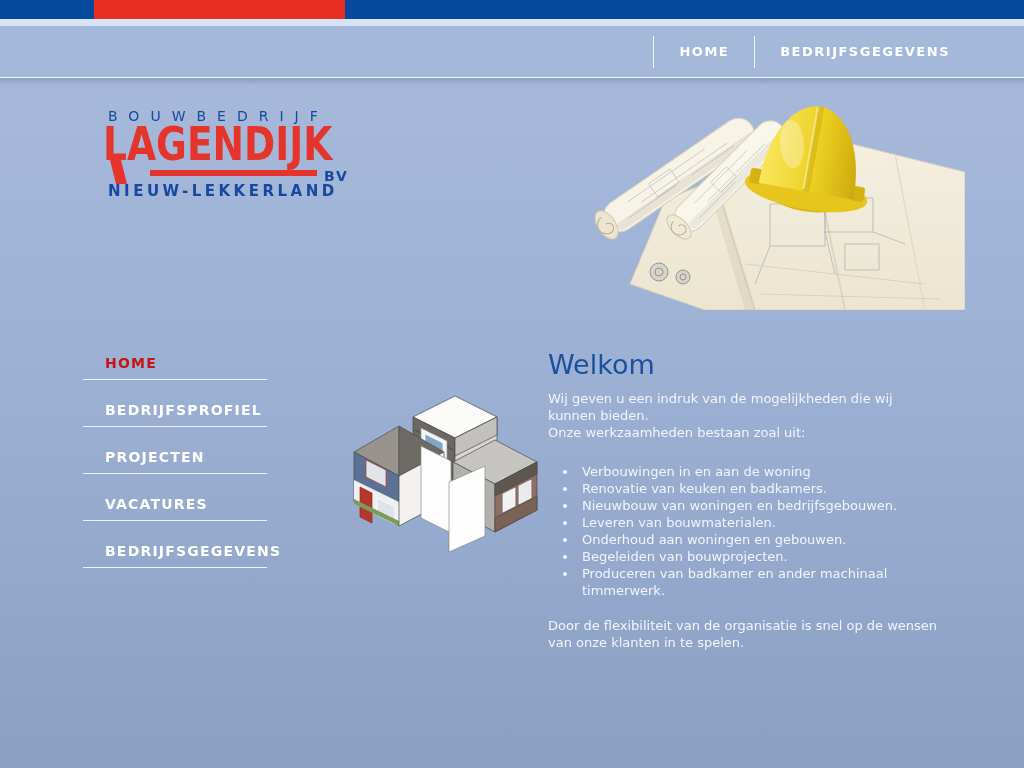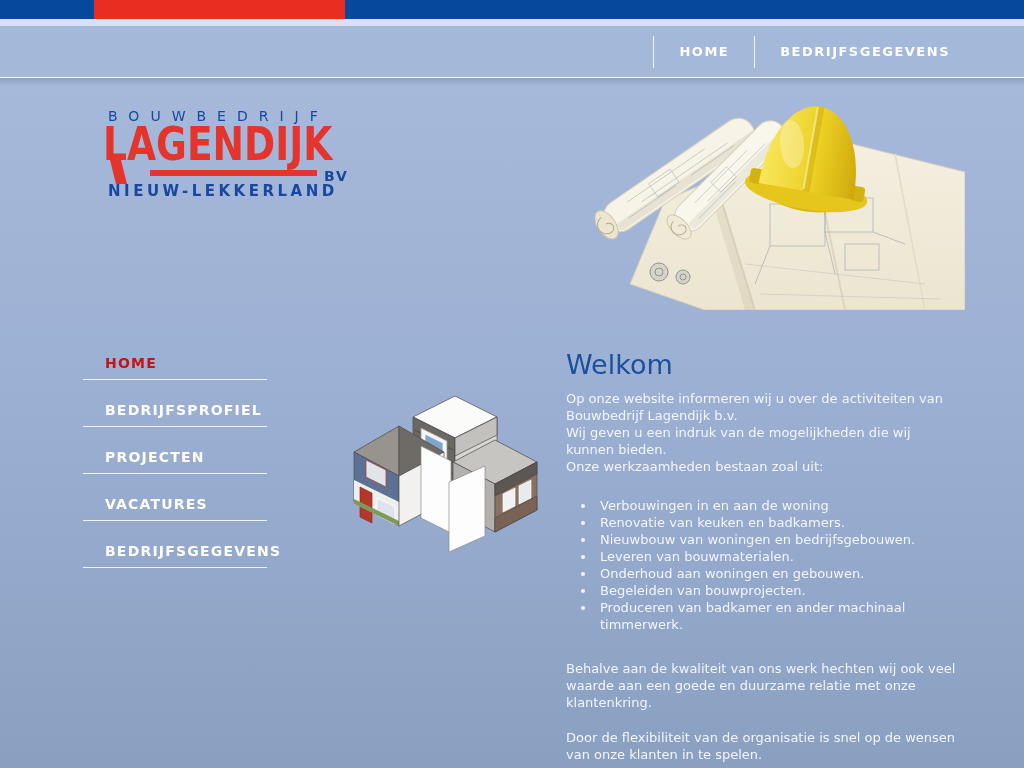--- a/index.html
+++ b/index.html
@@ -48,21 +48,21 @@
   
   .collage{position:absolute;left:347px;top:312px;width:192px;height:164px;}
   
   .menu{position:absolute;left:83px;top:277px;width:184px;}
   .menu-item{
     padding:0 0 7px 22px;margin-bottom:22px;border-bottom:1px solid rgba(255,255,255,.85);
     color:#fff;font-size:14px;font-weight:bold;letter-spacing:1.2px;line-height:17px;cursor:pointer;white-space:nowrap;
   }
   .menu-item.active{color:#c41414;}
   
-  .content{position:absolute;left:566px;top:272px;width:392px;color:#f2f5fa;font-size:13px;line-height:17px;}
+  .content{position:absolute;left:548px;top:272px;width:392px;color:#f2f5fa;font-size:13px;line-height:17px;}
   .content h1{margin:0 0 10px 0;color:#1b509f;font-size:27px;font-weight:normal;line-height:30px;}
   .intro-line{margin:0;}
   ul.bullets{margin:22px 0 0 0;padding:0 0 0 30px;}
   ul.bullets li{margin:0;padding-left:4px;}
   .outro1{margin-top:27px;}
   .outro2{margin-top:18px;}
 </style>
 </head>
 <body>
 
@@ -207,29 +207,27 @@
   <div class="menu">
     <div class="menu-item active">HOME</div>
     <div class="menu-item">BEDRIJFSPROFIEL</div>
     <div class="menu-item">PROJECTEN</div>
     <div class="menu-item">VACATURES</div>
     <div class="menu-item">BEDRIJFSGEGEVENS</div>
   </div>
 
   <div class="content">
     <h1>Welkom</h1>
-    <div class="intro-line">Op onze website informeren wij u over de activiteiten van Bouwbedrijf Lagendijk b.v.</div>
     <div class="intro-line">Wij geven u een indruk van de mogelijkheden die wij kunnen bieden.</div>
     <div class="intro-line">Onze werkzaamheden bestaan zoal uit:</div>
     <ul class="bullets">
       <li>Verbouwingen in en aan de woning</li>
       <li>Renovatie van keuken en badkamers.</li>
       <li>Nieuwbouw van woningen en bedrijfsgebouwen.</li>
       <li>Leveren van bouwmaterialen.</li>
       <li>Onderhoud aan woningen en gebouwen.</li>
       <li>Begeleiden van bouwprojecten.</li>
       <li>Produceren van badkamer en ander machinaal timmerwerk.</li>
     </ul>
-    <div class="outro1">Behalve aan de kwaliteit van ons werk hechten wij ook veel waarde aan een goede en duurzame relatie met onze klantenkring.</div>
     <div class="outro2">Door de flexibiliteit van de organisatie is snel op de wensen van onze klanten in te spelen.</div>
   </div>
 
 </div>
 
 </body></html>

